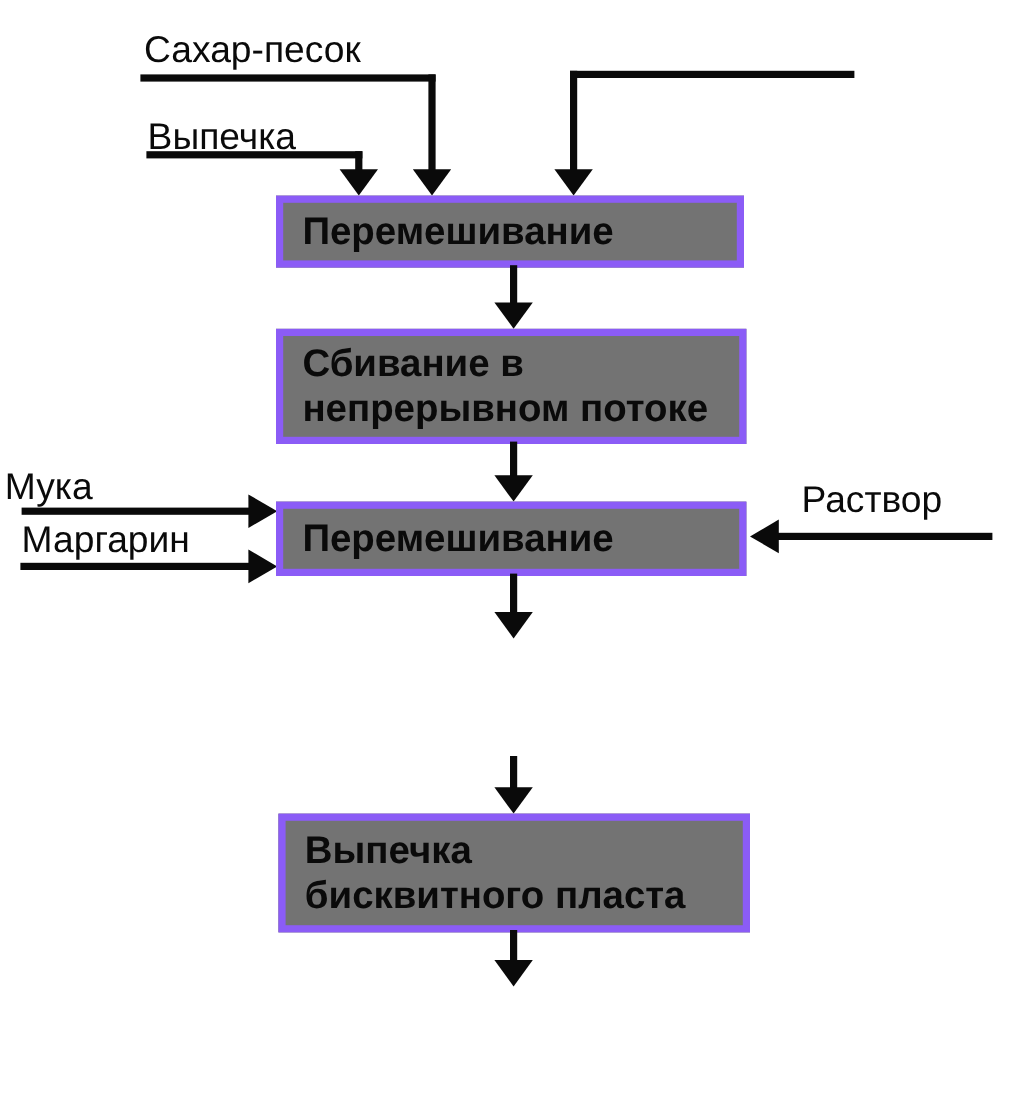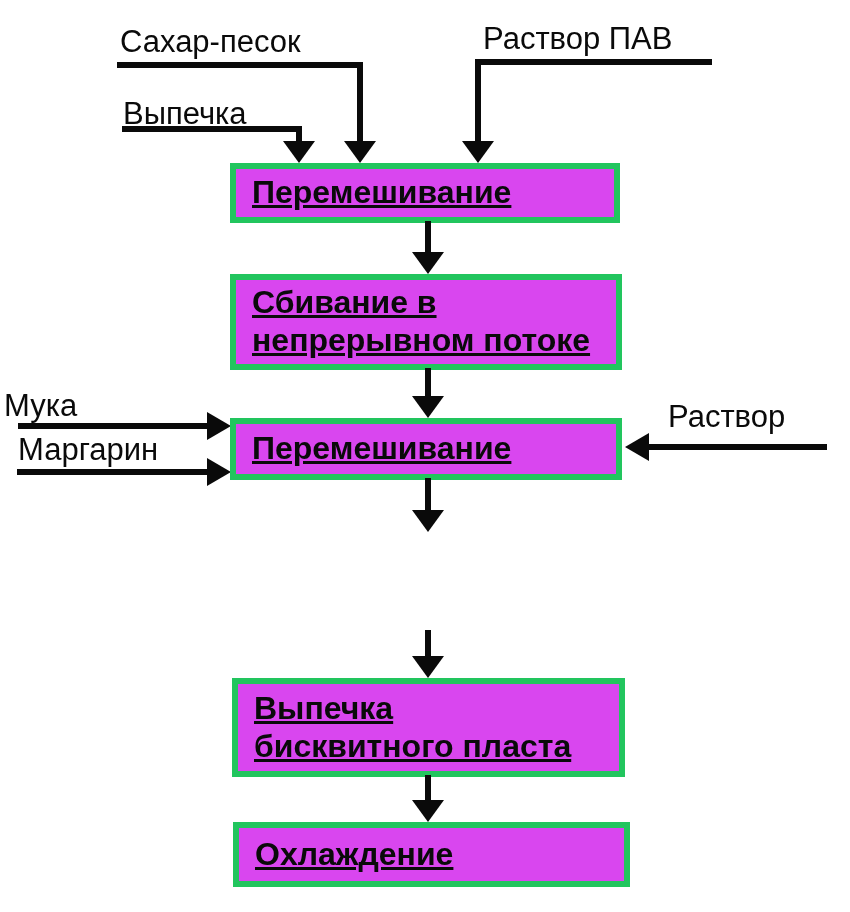--- a/index.html
+++ b/index.html
@@ -20,25 +20,24 @@
     position: absolute;
     font-weight: normal;
     font-size: 31px;
     line-height: 1.0;
     color: #0a0a0a;
     white-space: nowrap;
   }
   .box {
     position: absolute;
     box-sizing: border-box;
-    border: 6px solid #22c55e;
-    background: #d946ef;
+    border: 6px solid #8b5cf6;
+    background: #737373;
     display: flex;
     align-items: center;
-    text-decoration: underline;
   }
   .step-label {
     font-weight: bold;
     font-size: 32px;
     line-height: 1.18;
     padding-left: 16px;
     padding-right: 6px;
     white-space: pre-line;
     color: #0a0a0a;
   }
@@ -74,21 +73,20 @@
 </head>
 <body>
 
 <div id="canvas">
 
   <div class="lbl" style="left:120px; top:26px;">Сахар-песок</div>
   <div class="hline" style="left:117px; top:62px; width:246px; height:6px;"></div>
   <div class="vline" style="left:357px; top:62px; width:6px; height:80px;"></div>
   <div class="arrow-down" style="left:344px; top:141px;"></div>
 
-  <div class="lbl" style="left:483px; top:23px;">Раствор ПАВ</div>
   <div class="hline" style="left:475px; top:59px; width:237px; height:6px;"></div>
   <div class="vline" style="left:475px; top:59px; width:6px; height:83px;"></div>
   <div class="arrow-down" style="left:462px; top:141px;"></div>
 
   <div class="lbl" style="left:123px; top:98px;">Выпечка</div>
   <div class="hline" style="left:122px; top:126px; width:180px; height:6px;"></div>
   <div class="vline" style="left:296px; top:126px; width:6px; height:16px;"></div>
   <div class="arrow-down" style="left:283px; top:141px;"></div>
 
   <div class="box" style="left:230px; top:163px; width:390px; height:60px;">
@@ -130,17 +128,14 @@
   <div class="arrow-down" style="left:412px; top:656px;"></div>
 
   <div class="box" style="left:232px; top:678px; width:393px; height:99px;">
     <span class="step-label">Выпечка
 бисквитного пласта</span>
   </div>
 
   <div class="vline" style="left:425px; top:775px; width:6px; height:26px;"></div>
   <div class="arrow-down" style="left:412px; top:800px;"></div>
 
-  <div class="box" style="left:233px; top:822px; width:397px; height:65px;">
-    <span class="step-label">Охлаждение</span>
-  </div>
 
 </div>
 
 </body></html>

